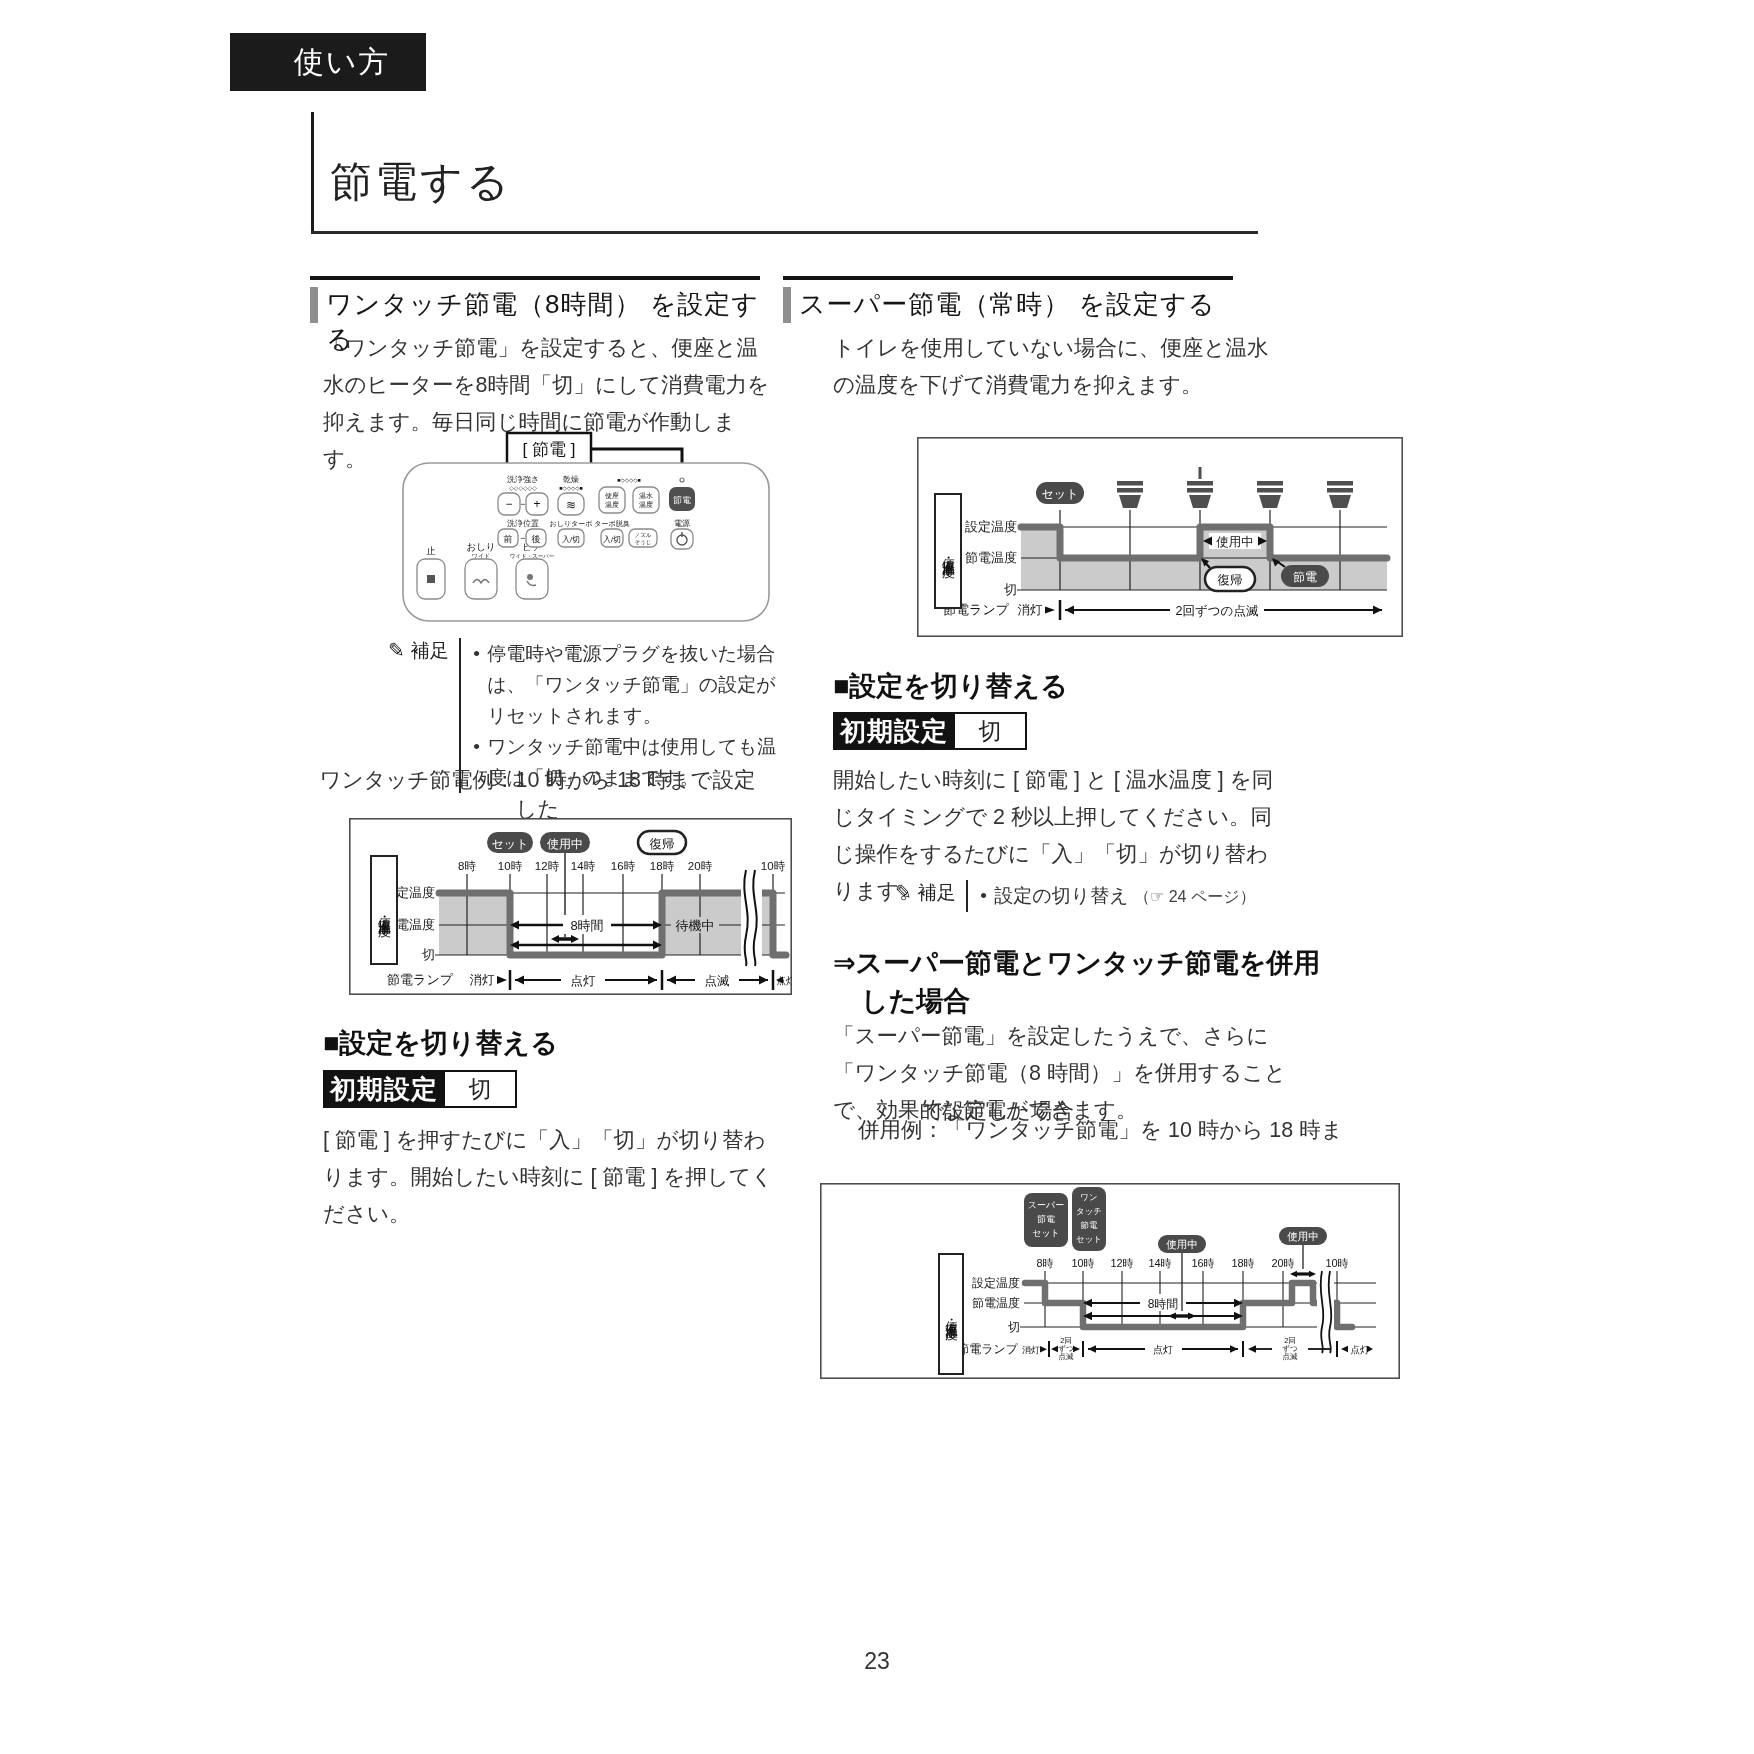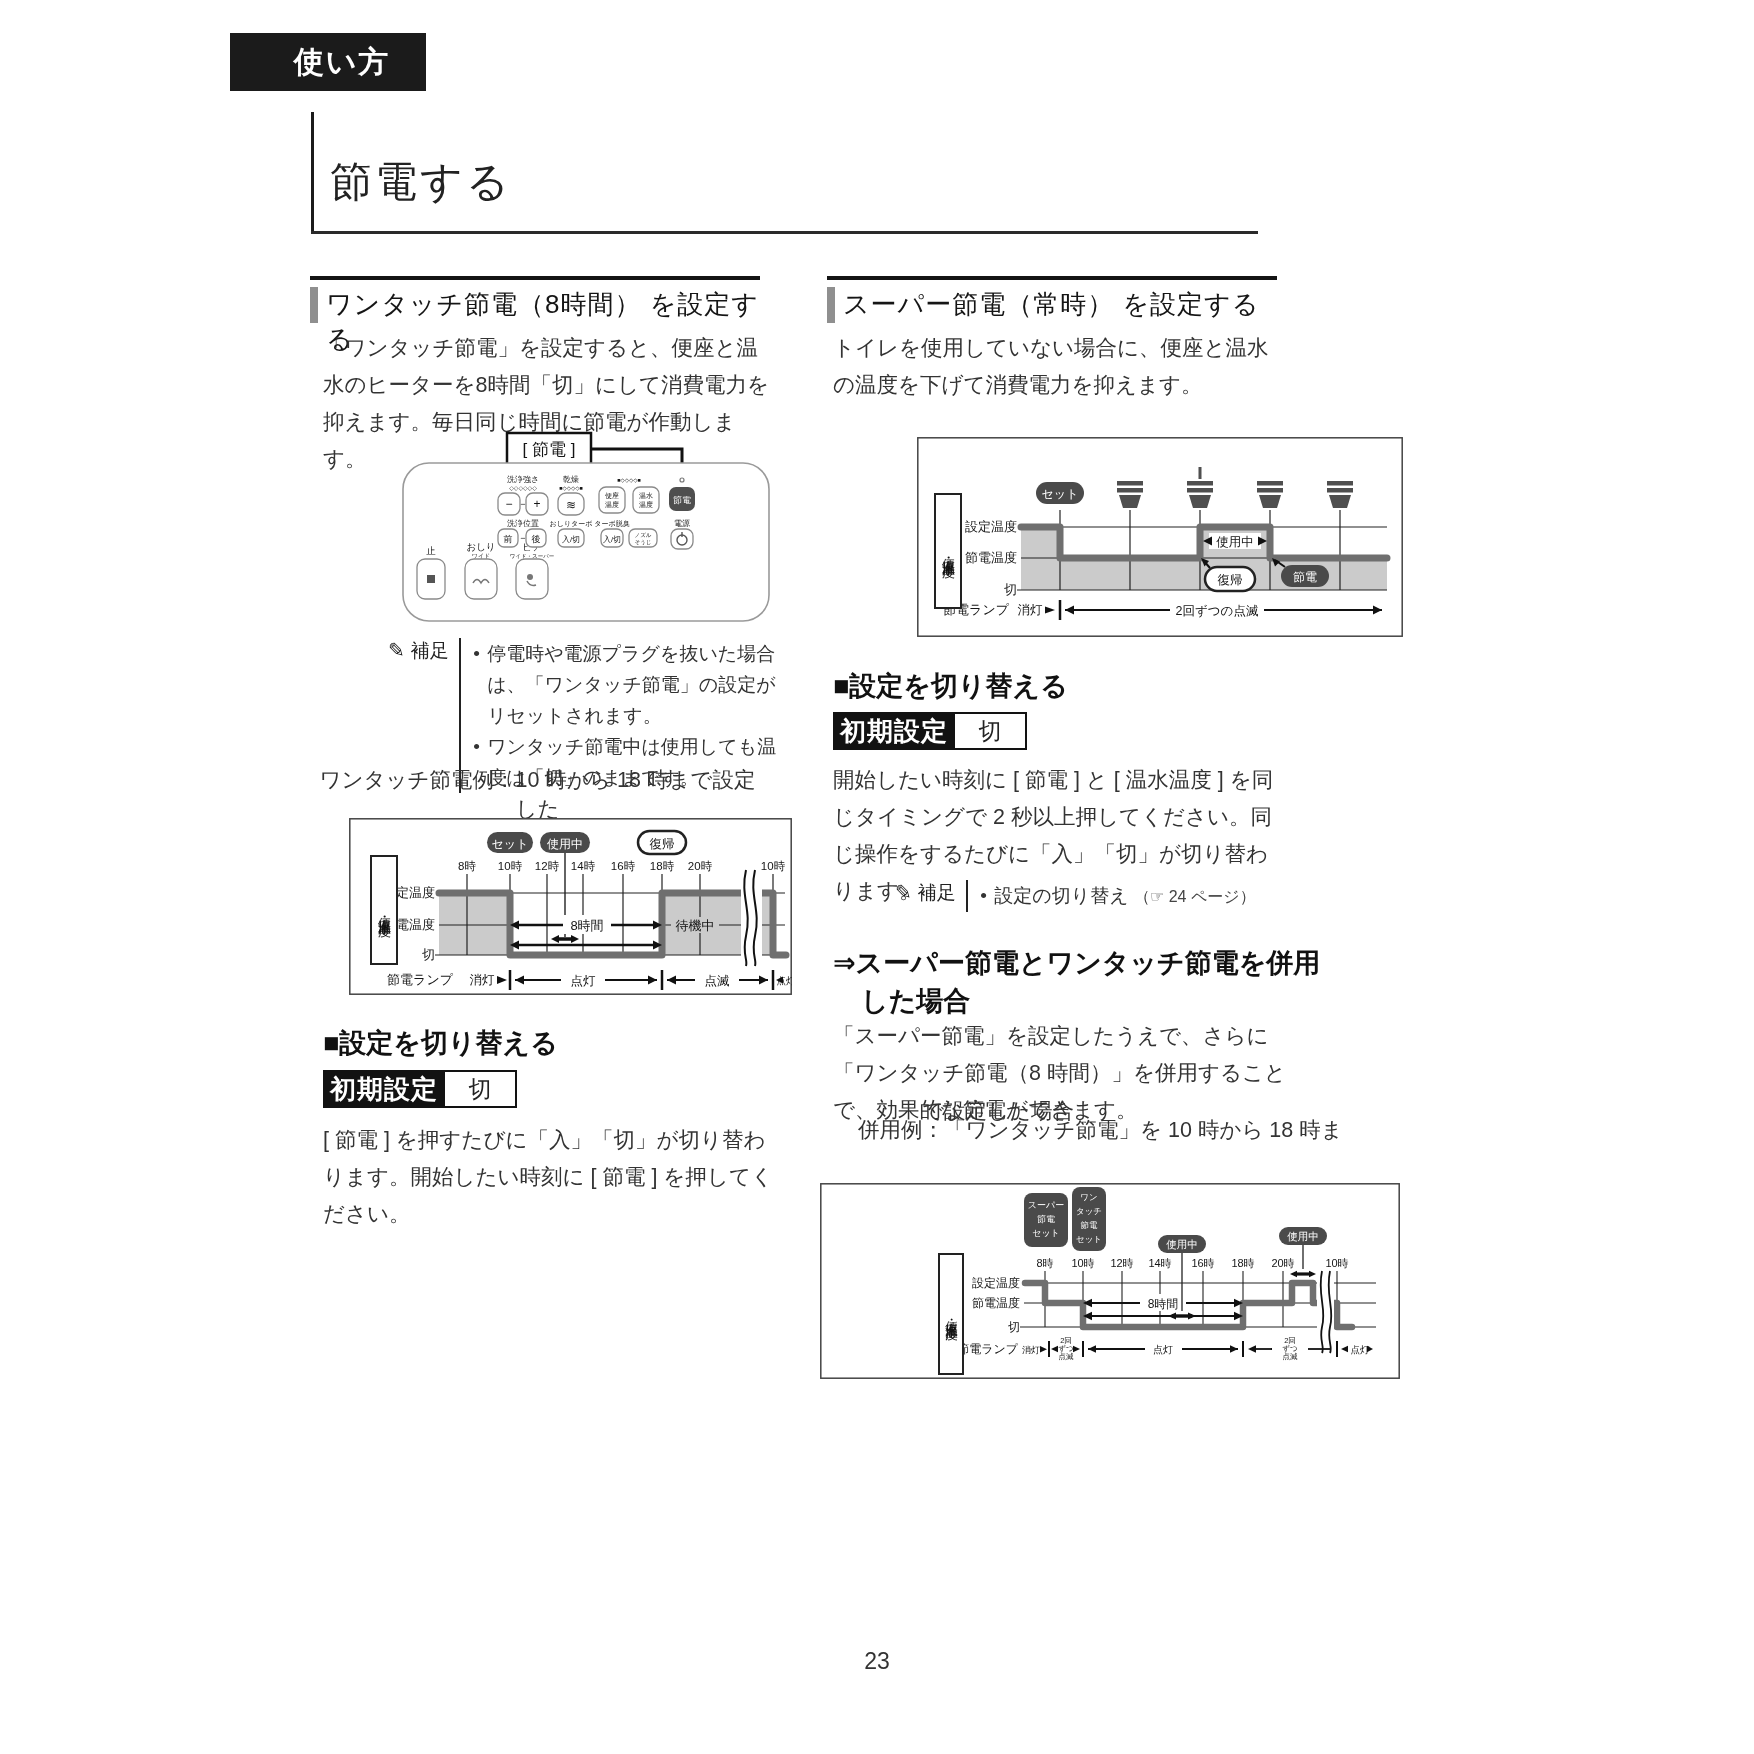--- a/index.html
+++ b/index.html
@@ -1,21 +1,21 @@
 <!DOCTYPE html>
 <html><head>
 <meta charset="utf-8">
 <style>
   html,body { margin:0; padding:0; background:#e8e8e8; }
   .page { position:relative; width:1754px; height:1754px; background:#ffffff;
           font-family:"Liberation Sans","DejaVu Sans",sans-serif; color:#1f1f1f; overflow:hidden; }
   .abs { position:absolute; }
 
   .cat-tab { left:230px; top:33px; width:196px; height:58px; background:#1b1b1b; color:#fff;
-             font-size:30px; font-weight:bold; display:flex; align-items:center; justify-content:center;
+             font-size:30px; font-weight:normal; display:flex; align-items:center; justify-content:center;
              padding-left:28px; box-sizing:border-box; letter-spacing:2px; }
   .title-vline { left:311px; top:112px; width:3px; height:121px; background:#1b1b1b; }
   .doc-title { left:330px; top:154px; font-size:42px; letter-spacing:3px; color:#222; }
   .title-rule { left:311px; top:231px; width:947px; height:3px; background:#2a2a2a; }
 
   .sec-head { width:450px; border-top:4px solid #141414; padding:7px 0 0 16px; box-sizing:border-box; }
   .sec-head .bar { position:absolute; left:0; top:7px; width:8px; height:36px; background:#8f8f8f; }
   .sec-head .txt { font-size:26px; font-weight:500; color:#151515; letter-spacing:1px; }
 
   .body-text { font-size:21.5px; line-height:37px; color:#333; }
@@ -239,21 +239,21 @@
     <div class="vlabel" style="left:21px; top:37px; width:24px; height:106px; font-size:13px;">便座・温水温度</div>
   </div>
 
   <div class="abs sub-head" style="left:323px; top:1025px;">■設定を切り替える</div>
   <div class="abs init" style="left:323px; top:1070px;">
     <span class="lbl">初期設定</span>
     <span class="val">切</span>
   </div>
   <div class="abs body-text" style="left:323px; top:1122px; width:452px;">[ 節電 ] を押すたびに「入」「切」が切り替わります。開始したい時刻に [ 節電 ] を押してください。</div>
 
-  <div class="abs sec-head" style="left:827px; top:276px;">
+  <div class="abs sec-head" style="left:783px; top:276px;">
     <span class="bar"></span>
     <span class="txt">スーパー節電（常時） を設定する</span>
   </div>
   <div class="abs body-text" style="left:833px; top:330px; width:450px;">トイレを使用していない場合に、便座と温水の温度を下げて消費電力を抑えます。</div>
 
   <div class="chart" style="left:917px; top:437px; width:486px; height:200px;">
     <svg width="486" height="200" viewBox="0 0 486 200">
       <rect x="0.8" y="0.8" width="484.4" height="198.4" fill="#fff" stroke="#444" stroke-width="1.5"></rect>
       <path d="M104,90 L143,90 143,121 283,121 283,90 353,90 353,121 470,121 470,153 104,153 Z" fill="#cbcbcb"></path>
       <line x1="104" y1="90" x2="470" y2="90" stroke="#222" stroke-width="1.2"></line>

